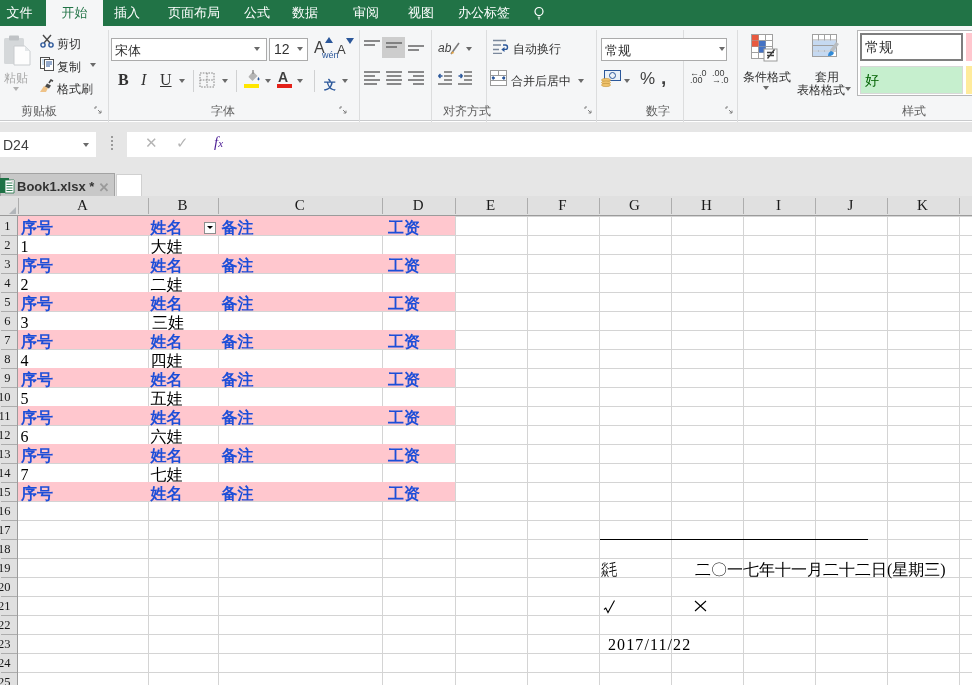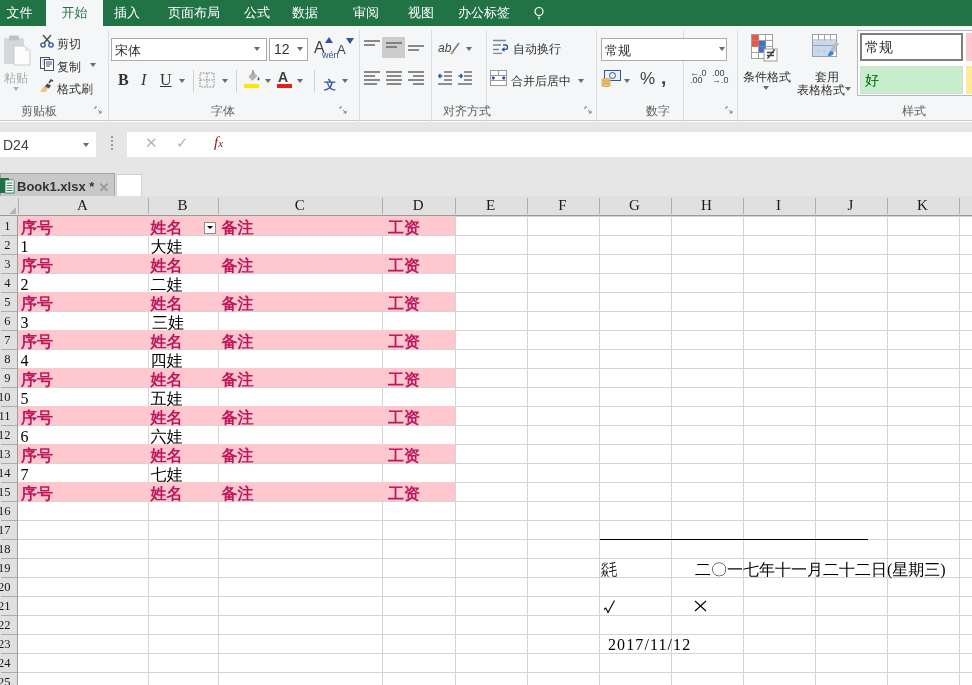--- a/index.html
+++ b/index.html
@@ -25,21 +25,21 @@
 #fxbar{position:absolute;left:127px;top:10px;width:845px;height:25px;background:#fff}
 
 #otab{position:absolute;left:0;top:51px;width:114.5px;height:23px;background:#c8c8c8;border:1px solid #a3a3a3;border-bottom:none}
 #ntab{position:absolute;left:115.5px;top:52px;width:26.5px;height:22px;background:#fff;border:1px solid #d0d0d0;border-bottom:none}
 
 #grid{position:absolute;left:0;top:196px;width:972px;height:489px;background:#fff;overflow:hidden}
 .hl{position:absolute;height:1px;background:#d4d4d4}
 .vl{position:absolute;width:1px;background:#d4d4d4}
 .redband{position:absolute;background:#ffc7ce}
 .ct{position:absolute;font-family:"Liberation Serif",serif;font-size:16px;line-height:19px;white-space:nowrap;color:#000}
-.rhdr{font-weight:bold;color:#be185d}
+.rhdr{font-weight:bold;color:#1d4ed8}
 #colhdr{position:absolute;left:0;top:0;width:972px;height:19.5px;background:#e0e0e0;border-bottom:1px solid #9b9b9b}
 .chcell{position:absolute;top:0;height:19px;font-family:"Liberation Serif",serif;font-size:15px;color:#1a1a1a;text-align:center;line-height:19px}
 .chsep{position:absolute;top:2px;width:1px;height:16px;background:#adadad}
 #rowhdr{position:absolute;left:0;top:19.5px;width:17.5px;height:469.5px;background:#e0e0e0;border-right:1px solid #9b9b9b}
 .rhcell{position:absolute;left:-8px;width:25px;font-family:"Liberation Serif",serif;font-size:12.5px;color:#1a1a1a;text-align:right;padding-right:6.5px}
 .rhsep{position:absolute;left:1px;width:15.5px;height:1px;background:#adadad}
 </style></head><body>
 <div id="page">
 <div id="tabbar">
 <div class="rtab" style="left:0px;width:39px">文件</div>
@@ -254,21 +254,21 @@
 <div class="abs" style="left:965.5px;top:40px;width:6.5px;height:28px;background:#ffeb9c"></div>
 </div>
 <div id="fband">
 <div id="namebox"></div>
 <div class="rtext" style="left:3px;top:15px;font-size:14px;color:#404040">D24</div>
 <div class="cv" style="left:83px;top:21px"></div>
 <div class="abs" style="left:111px;top:14px;width:2px;height:16px;background:repeating-linear-gradient(#9a9a9a 0 2px,#e6e6e6 2px 4px)"></div>
 <div id="fxbar"></div>
 <div class="rtext" style="left:145px;top:12px;font-size:15px;color:#b4b4b4">✕</div>
 <div class="rtext" style="left:176px;top:12px;font-size:15px;color:#b4b4b4">✓</div>
-<div class="rtext" style="left:214px;top:12px;font-size:15px;color:#7f1d1d;font-family:'Liberation Serif',serif;font-style:italic">f<span style="font-size:11px">x</span></div>
+<div class="rtext" style="left:214px;top:12px;font-size:15px;color:#4c1d95;font-family:'Liberation Serif',serif;font-style:italic">f<span style="font-size:11px">x</span></div>
 <div id="otab"></div>
 <svg class="abs" style="left:0px;top:55px" width="17" height="17" viewBox="0 0 17 17">
         <rect x="0" y="1" width="9" height="15" fill="#1e7145"></rect>
         <path d="M5 3 h9 l0 13 h-9 z" fill="#fff" stroke="#1e7145" stroke-width="0.8"></path>
         <path d="M6.5 6 h6 M6.5 8.5 h6 M6.5 11 h6 M6.5 13.5 h6" stroke="#1e7145" stroke-width="0.9"></path>
         <path d="M10 3 l4 0 l0 4" fill="#d8d8d8"></path>
       </svg>
 <div class="rtext" style="left:17px;top:56.5px;font-size:13px;font-weight:bold;color:#333">Book1.xlsx&nbsp;*</div>
 <div class="rtext" style="left:98.5px;top:58px;font-size:13px;font-weight:bold;color:#9a9a9a">✕</div>
 <div id="ntab"></div>
@@ -447,14 +447,14 @@
 <div class="ct" style="left:150.5px;top:268.7px">七娃</div>
 <div class="abs" style="left:600px;top:343px;width:268px;height:1.2px;background:#000"></div>
 <div class="ct" style="left:601px;top:364px;transform:scaleX(0.5);transform-origin:0 0">焱毛</div>
 <div class="ct" style="left:695px;top:364px">二〇一七年十一月二十二日(星期三)</div>
 <svg class="abs" style="left:603px;top:403px" width="15" height="15" viewBox="0 0 15 15">
         <path d="M1 10.5 L2.8 9 L5 13.5 L11.5 1.5" stroke="#000" stroke-width="1.1" fill="none"></path>
       </svg>
 <svg class="abs" style="left:694px;top:404px" width="13" height="12" viewBox="0 0 13 12">
         <path d="M1 1 L12 11 M12 1 L1 11" stroke="#000" stroke-width="1.1" fill="none"></path>
       </svg>
-<div class="ct" style="left:608px;top:439px;letter-spacing:1.1px">2017/11/12</div>
+<div class="ct" style="left:608px;top:439px;letter-spacing:1.1px">2017/11/22</div>
 </div>
 </div>
 </body></html>

